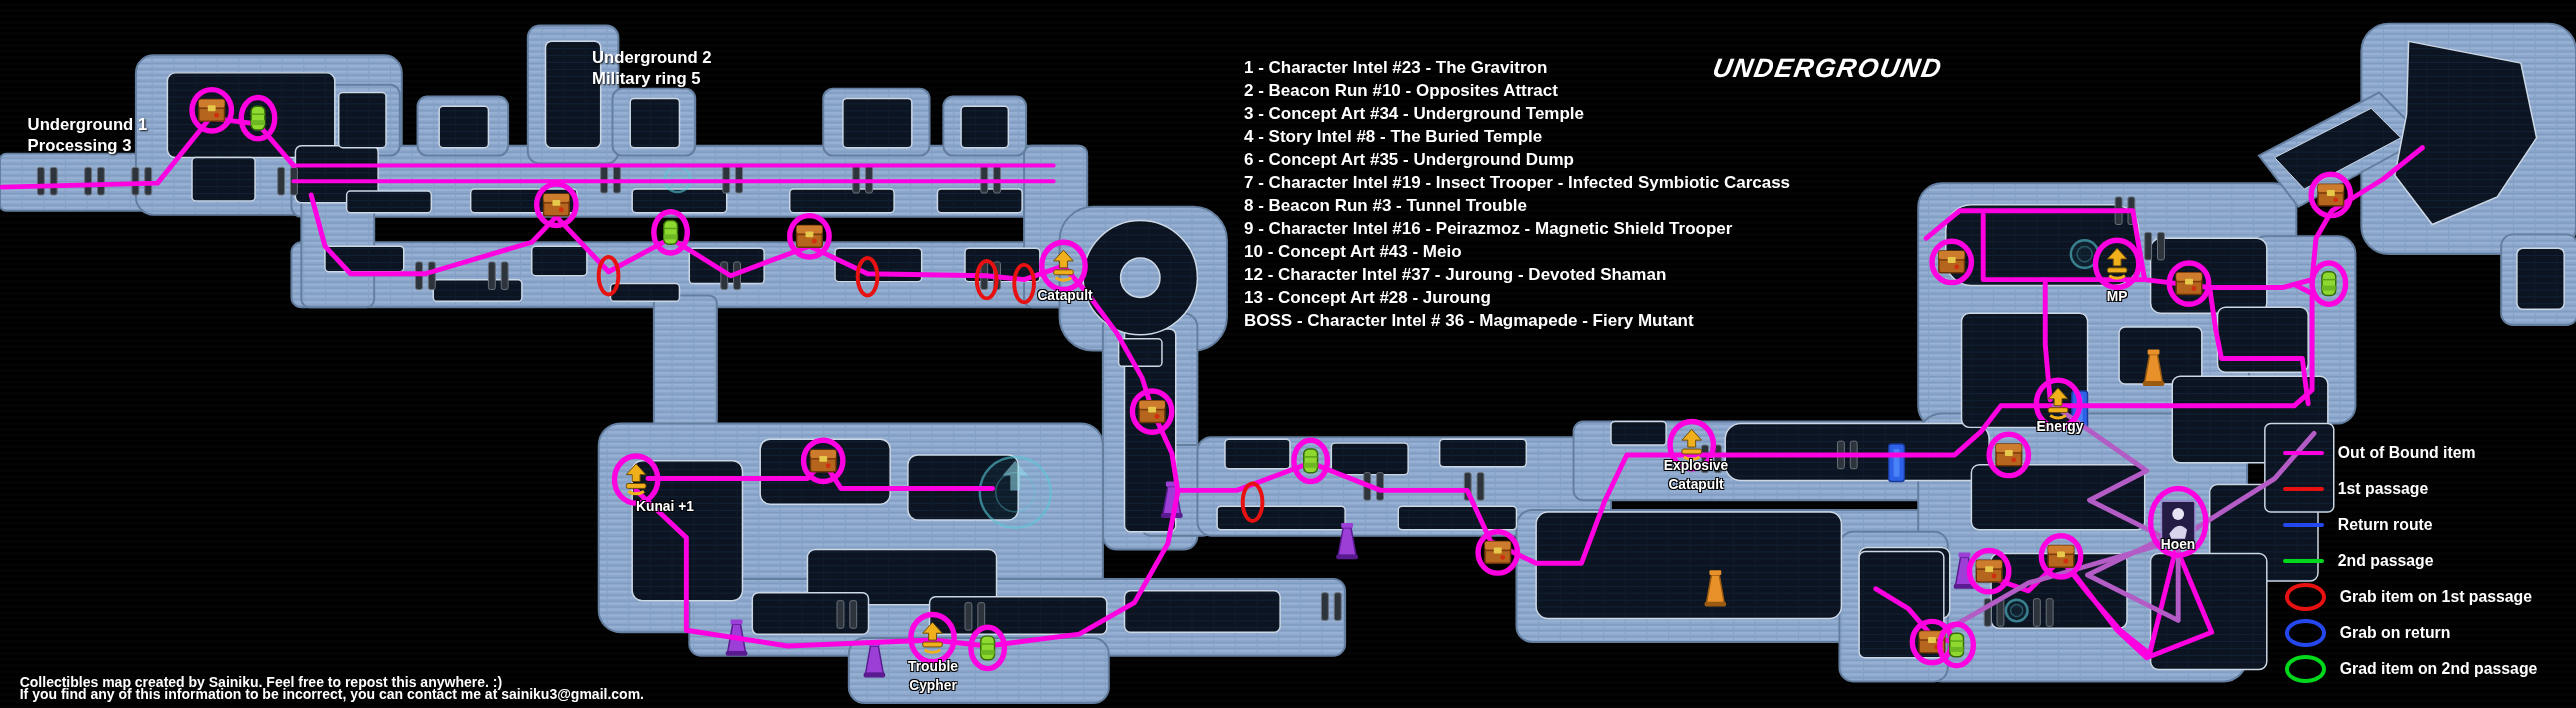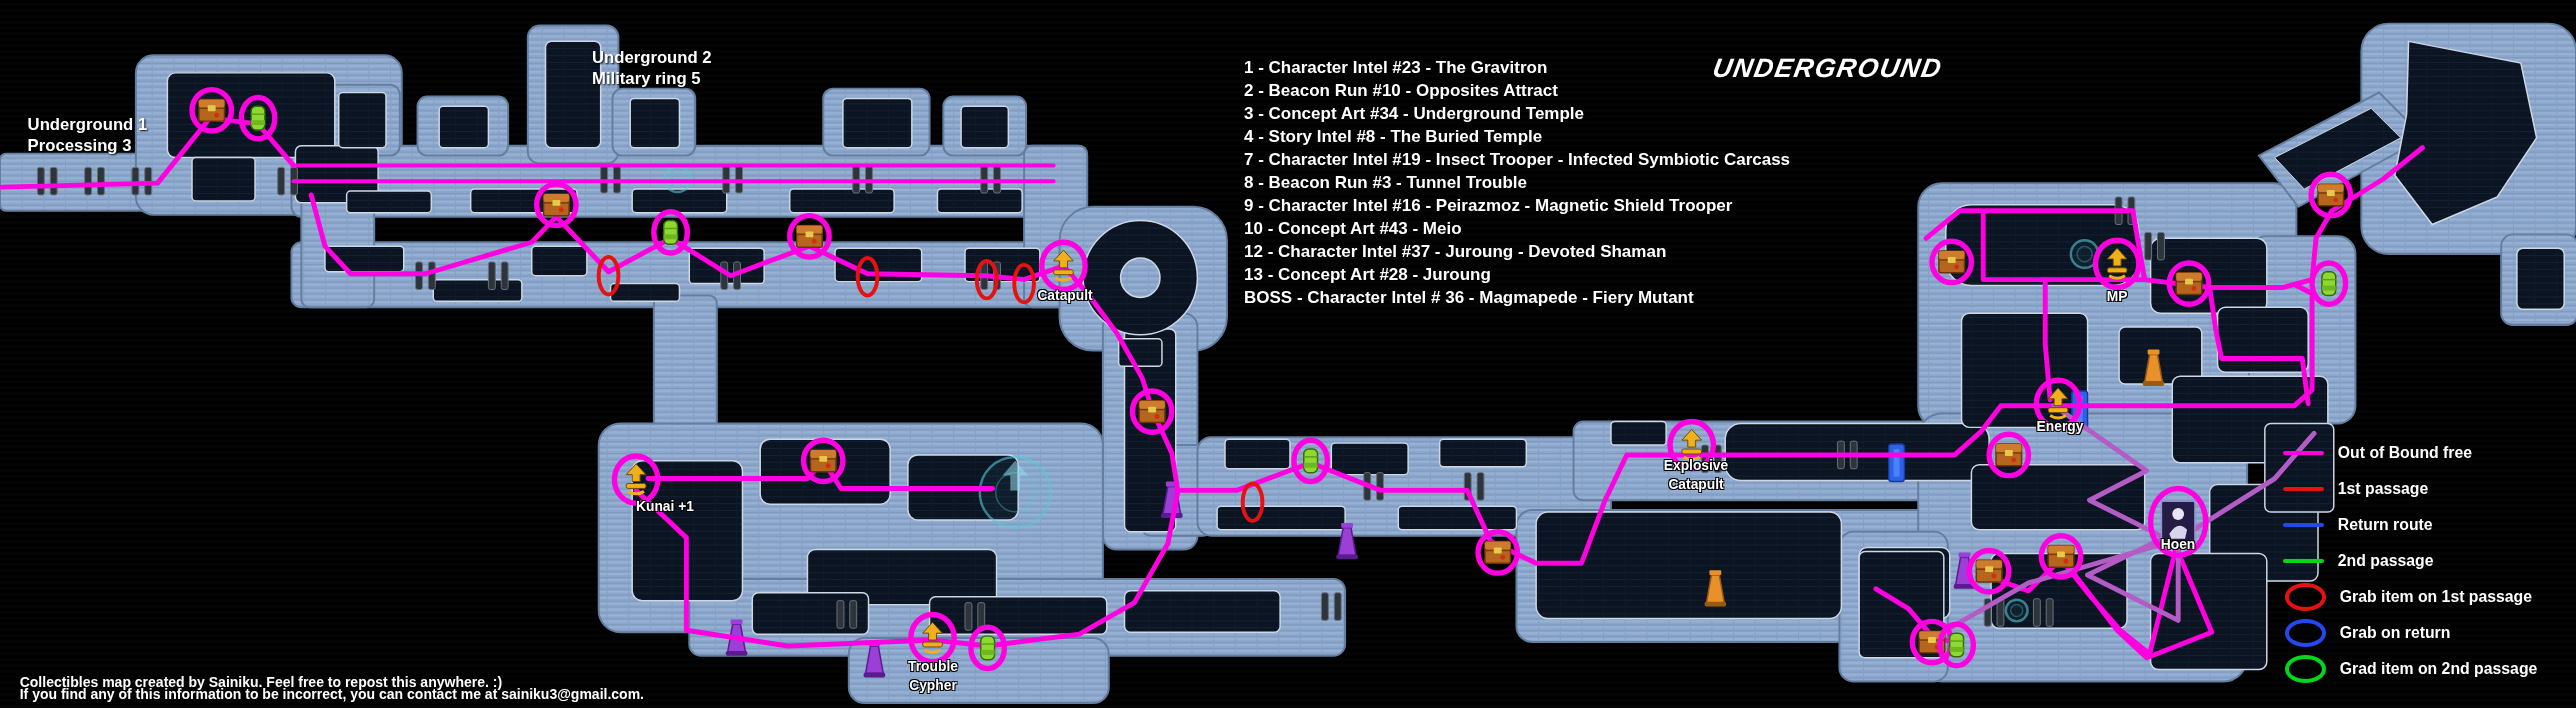--- a/index.html
+++ b/index.html
@@ -525,32 +525,33 @@
         <div>Underground 2</div>
         <div>Military ring 5</div>
       </div>
     </div>
   <div id="page-title">UNDERGROUND</div>
   <div id="collect-list">
       <div class="list-line">1 - Character Intel #23 - The Gravitron</div>
       <div class="list-line">2 - Beacon Run #10 - Opposites Attract</div>
       <div class="list-line">3 - Concept Art #34 - Underground Temple</div>
       <div class="list-line">4 - Story Intel #8 - The Buried Temple</div>
+      <div class="list-line">6 - Concept Art #35 - Underground Dump</div>
       <div class="list-line">7 - Character Intel #19 - Insect Trooper - Infected Symbiotic Carcass</div>
       <div class="list-line">8 - Beacon Run #3 - Tunnel Trouble</div>
       <div class="list-line">9 - Character Intel #16 - Peirazmoz - Magnetic Shield Trooper</div>
       <div class="list-line">10 - Concept Art #43 - Meio</div>
       <div class="list-line">12 - Character Intel #37 - Juroung - Devoted Shaman</div>
       <div class="list-line">13 - Concept Art #28 - Juroung</div>
       <div class="list-line">BOSS - Character Intel # 36 - Magmapede - Fiery Mutant</div>
     </div>
   <div id="legend">
       <div class="legend-row">
         <div class="legend-swatch-line" style="background: rgb(255, 0, 225);"></div>
-        <div class="legend-label">Out of Bound free</div>
+        <div class="legend-label">Out of Bound item</div>
       </div>
       <div class="legend-row">
         <div class="legend-swatch-line" style="background: rgb(232, 17, 17);"></div>
         <div class="legend-label">1st passage</div>
       </div>
       <div class="legend-row">
         <div class="legend-swatch-line" style="background: rgb(36, 72, 238);"></div>
         <div class="legend-label">Return route</div>
       </div>
       <div class="legend-row">

